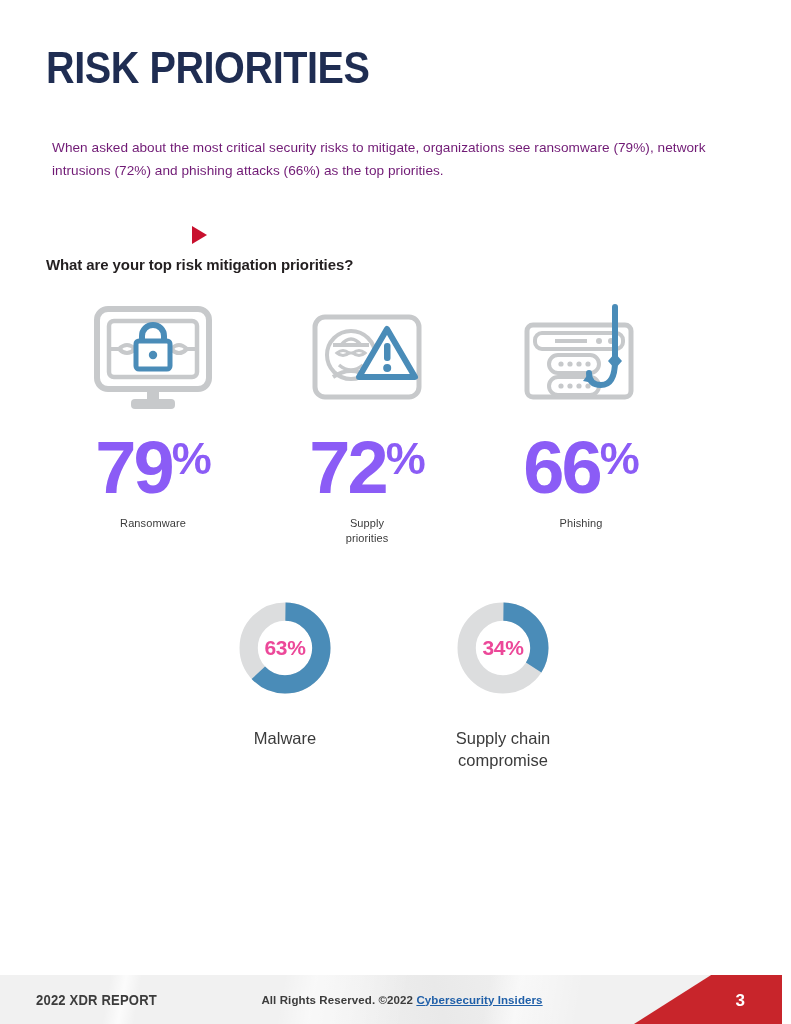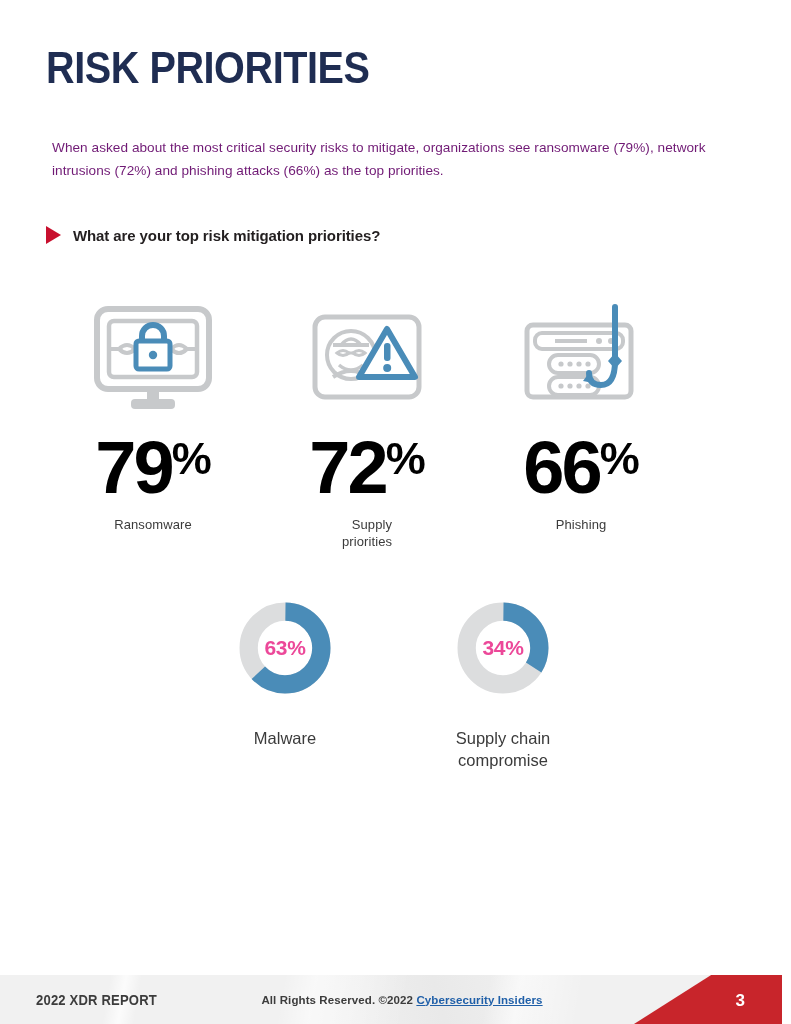--- a/index.html
+++ b/index.html
@@ -52,20 +52,21 @@
   }
 
   
   .question-row {
     position: absolute;
     left: 46px;
     top: 226px;
     display: flex;
     align-items: center;
     gap: 12px;
+    flex-direction: column;
   }
   .tri-bullet {
     width: 0;
     height: 0;
     border-top: 9px solid transparent;
     border-bottom: 9px solid transparent;
     border-left: 15px solid #C8102E;
     flex: none;
   }
   .question-text {
@@ -97,38 +98,38 @@
   .icon-box {
     height: 118px;
     display: flex;
     align-items: center;
     justify-content: center;
   }
   .stat-value {
     margin-top: 16px;
     font-size: 74px;
     font-weight: bold;
-    color: #000000;
+    color: #8b5cf6;
     line-height: 0.92;
     letter-spacing: -3px;
     display: flex;
     align-items: flex-start;
     justify-content: space-between;
   }
   .stat-value .pct {
     font-size: 45px;
     line-height: 1;
     margin-top: 2px;
     letter-spacing: -1px;
   }
   .stat-label {
     margin-top: 14px;
-    font-size: 13px;
+    font-size: 11px;
     color: #3b3b3b;
-    text-align: right;
+    text-align: center;
     line-height: 1.32;
     letter-spacing: 0.1px;
   }
 
   
   .donut-row {
     position: absolute;
     left: 46px;
     top: 600px;
     width: 700px;

